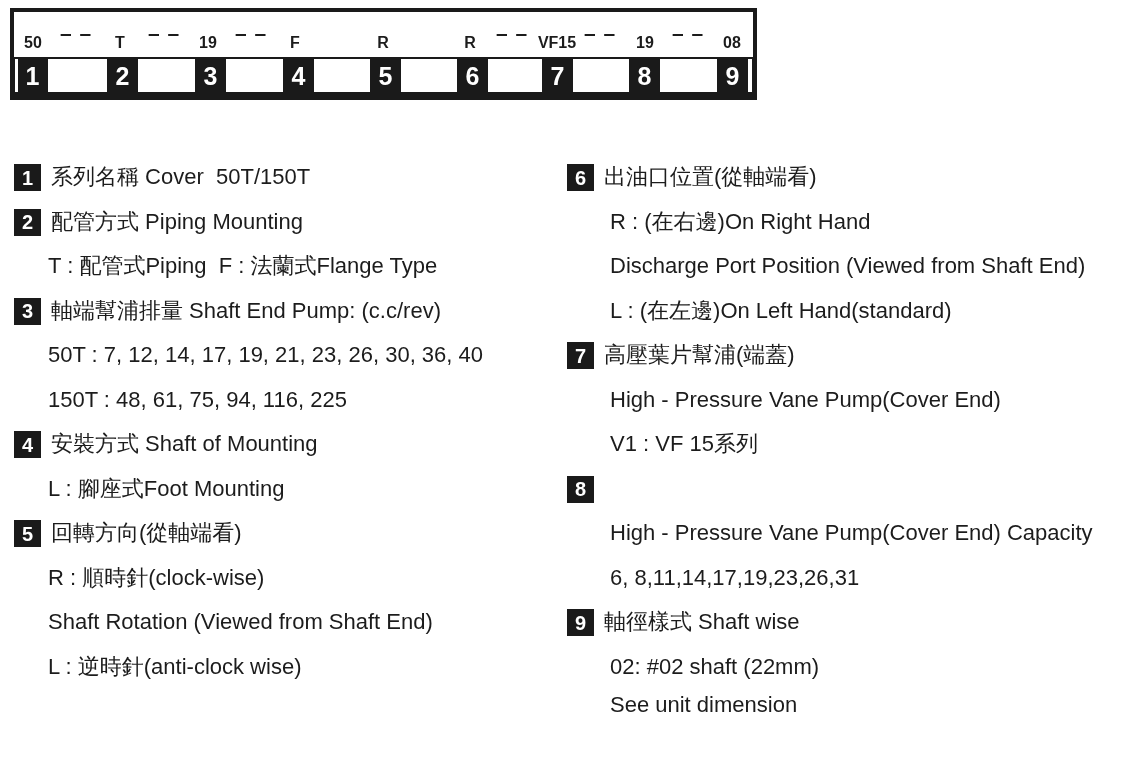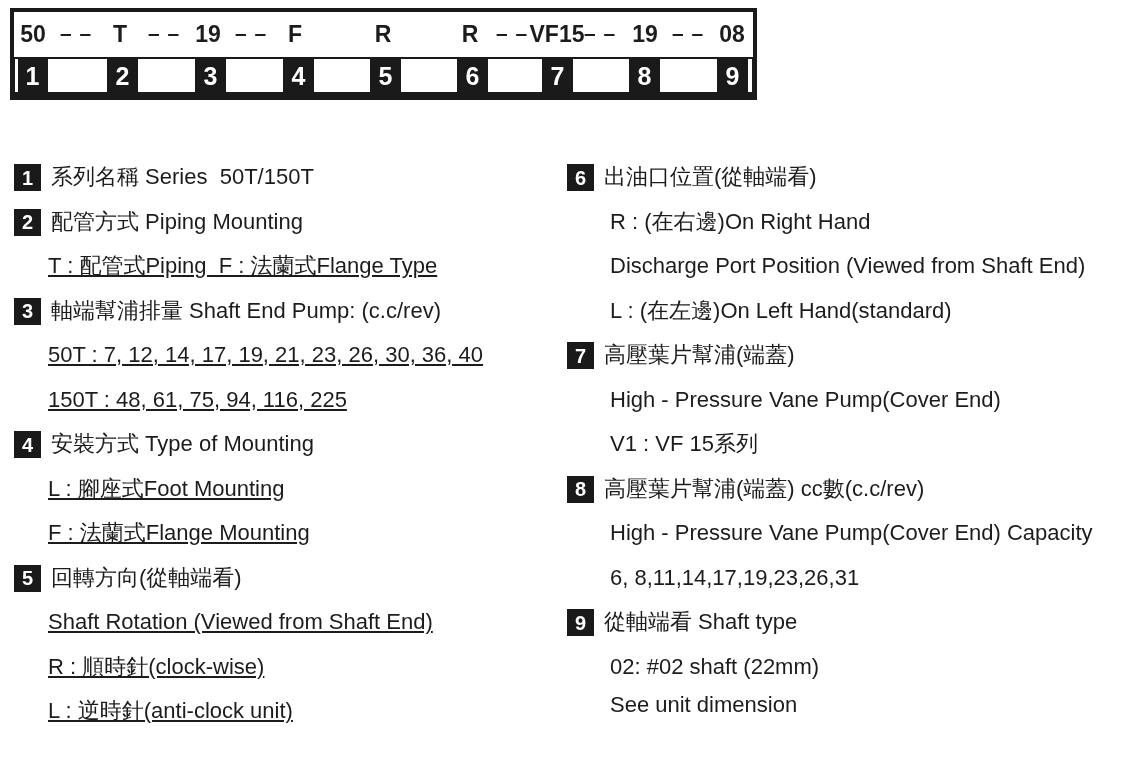--- a/index.html
+++ b/index.html
@@ -8,22 +8,22 @@
     background:#ffffff;color:#1c1c1c;
     font-family:"Liberation Sans","DejaVu Sans",sans-serif;
   }
   
   .code-box{
     position:absolute;left:10px;top:8px;width:747px;height:92px;
     border:4px solid #1a1a1a;box-sizing:border-box;background:#fff;
   }
   .code-row{position:absolute;left:0;top:0;width:739px;height:45px;}
   .seg{
-    position:absolute;top:0;transform:translateX(-50%);
-    font-weight:bold;font-size:23px;line-height:45px;white-space:pre;color:#1c1c1c;
+    position:absolute;top:8px;transform:translateX(-50%);
+    font-weight:bold;font-size:16px;line-height:45px;white-space:pre;color:#1c1c1c;
   }
   .dash{
     position:absolute;top:-2px;transform:translateX(-50%);
     font-weight:bold;font-size:21px;line-height:45px;letter-spacing:1px;white-space:pre;color:#1c1c1c;
   }
   .s1{left:19px}.s2{left:106px}.s3{left:194px}.s4{left:281px}.s5{left:369px}
   .s6{left:456px}.s7{left:543px}.s8{left:631px}.s9{left:718px}
   .d1{left:62px}.d2{left:150px}.d3{left:237px}.d4{left:498px}.d5{left:586px}.d6{left:674px}
   .num-strip{position:absolute;left:0;top:45px;width:739px;height:39px;background:#1a1a1a;}
   .wbox{position:absolute;top:2px;height:33px;background:#ffffff;}
@@ -43,21 +43,21 @@
   .col-right{left:567px;width:578px;}
   .line{height:44.5px;font-size:22px;line-height:28px;white-space:pre;color:#1c1c1c;}
   .line.tight{height:41px;}
   .line.tighter{height:38px;}
   .title-line{display:flex;align-items:flex-start;}
   .badge{
     flex:0 0 27px;width:27px;height:27px;margin-right:10px;margin-top:1px;
     background:#1a1a1a;color:#ffffff;font-weight:bold;font-size:20px;
     display:flex;align-items:center;justify-content:center;
   }
-  .col-left .sub{padding-left:34px;text-decoration:underline;}
+  .col-left .sub{padding-left:34px;}
   .col-right .sub{padding-left:43px;}
 </style>
 </head>
 <body>
 
 <div class="code-box">
   <div class="code-row">
     <span class="seg s1">50</span>
     <span class="dash d1">– –</span>
     <span class="seg s2">T</span>
@@ -93,67 +93,65 @@
     <span class="ncell n6">6</span>
     <span class="ncell n7">7</span>
     <span class="ncell n8">8</span>
     <span class="ncell n9">9</span>
   </div>
 </div>
 
 <div class="col col-left">
   <div class="line title-line">
     <span class="badge">1</span>
-    <span>系列名稱 Series  50T/150T</span>
+    <span>系列名稱 Cover  50T/150T</span>
   </div>
   <div class="line title-line">
     <span class="badge">2</span>
     <span>配管方式 Piping Mounting</span>
   </div>
   <div class="line sub"><span>T : 配管式Piping  F : 法蘭式Flange Type</span></div>
   <div class="line title-line">
     <span class="badge">3</span>
     <span>軸端幫浦排量 Shaft End Pump: (c.c/rev)</span>
   </div>
   <div class="line sub"><span>50T : 7, 12, 14, 17, 19, 21, 23, 26, 30, 36, 40</span></div>
   <div class="line sub"><span>150T : 48, 61, 75, 94, 116, 225</span></div>
   <div class="line title-line">
     <span class="badge">4</span>
-    <span>安裝方式 Type of Mounting</span>
+    <span>安裝方式 Shaft of Mounting</span>
   </div>
   <div class="line sub"><span>L : 腳座式Foot Mounting</span></div>
-  <div class="line sub"><span>F : 法蘭式Flange Mounting</span></div>
   <div class="line title-line">
     <span class="badge">5</span>
     <span>回轉方向(從軸端看)</span>
   </div>
+  <div class="line sub"><span>R : 順時針(clock-wise)</span></div>
   <div class="line sub"><span>Shaft Rotation (Viewed from Shaft End)</span></div>
-  <div class="line sub"><span>R : 順時針(clock-wise)</span></div>
-  <div class="line sub"><span>L : 逆時針(anti-clock unit)</span></div>
+  <div class="line sub"><span>L : 逆時針(anti-clock wise)</span></div>
 </div>
 
 <div class="col col-right">
   <div class="line title-line">
     <span class="badge">6</span>
     <span>出油口位置(從軸端看)</span>
   </div>
   <div class="line sub"><span>R : (在右邊)On Right Hand</span></div>
   <div class="line sub"><span>Discharge Port Position (Viewed from Shaft End)</span></div>
   <div class="line sub"><span>L : (在左邊)On Left Hand(standard)</span></div>
   <div class="line title-line">
     <span class="badge">7</span>
     <span>高壓葉片幫浦(端蓋)</span>
   </div>
   <div class="line sub"><span>High - Pressure Vane Pump(Cover End)</span></div>
   <div class="line sub"><span>V1 : VF 15系列</span></div>
   <div class="line title-line">
     <span class="badge">8</span>
-    <span>高壓葉片幫浦(端蓋) cc數(c.c/rev)</span>
   </div>
   <div class="line sub"><span>High - Pressure Vane Pump(Cover End) Capacity</span></div>
   <div class="line sub"><span>6, 8,11,14,17,19,23,26,31</span></div>
   <div class="line title-line">
     <span class="badge">9</span>
-    <span>從軸端看 Shaft type</span>
+    <span>軸徑樣式 Shaft wise</span>
   </div>
   <div class="line sub tighter"><span>02: #02 shaft (22mm)</span></div>
   <div class="line sub tighter"><span>See unit dimension</span></div>
 </div>
 
 </body></html>

